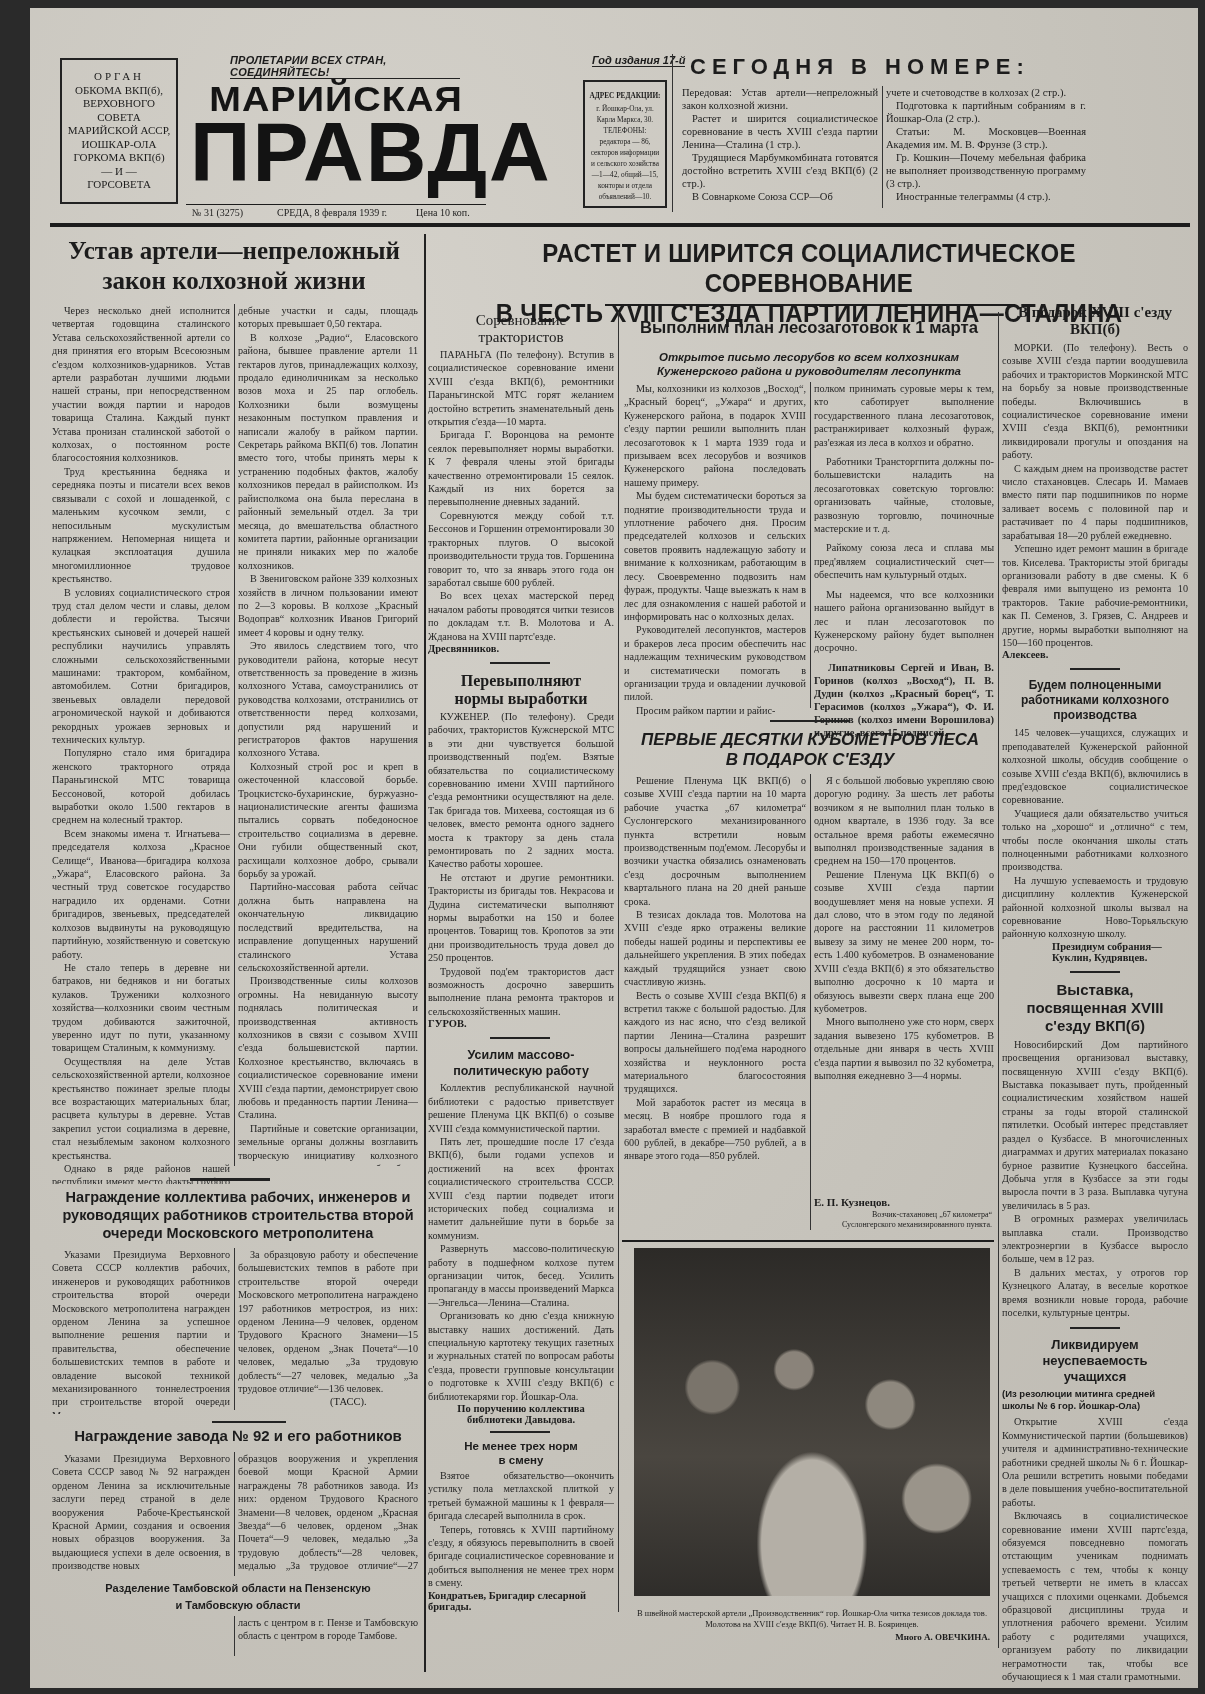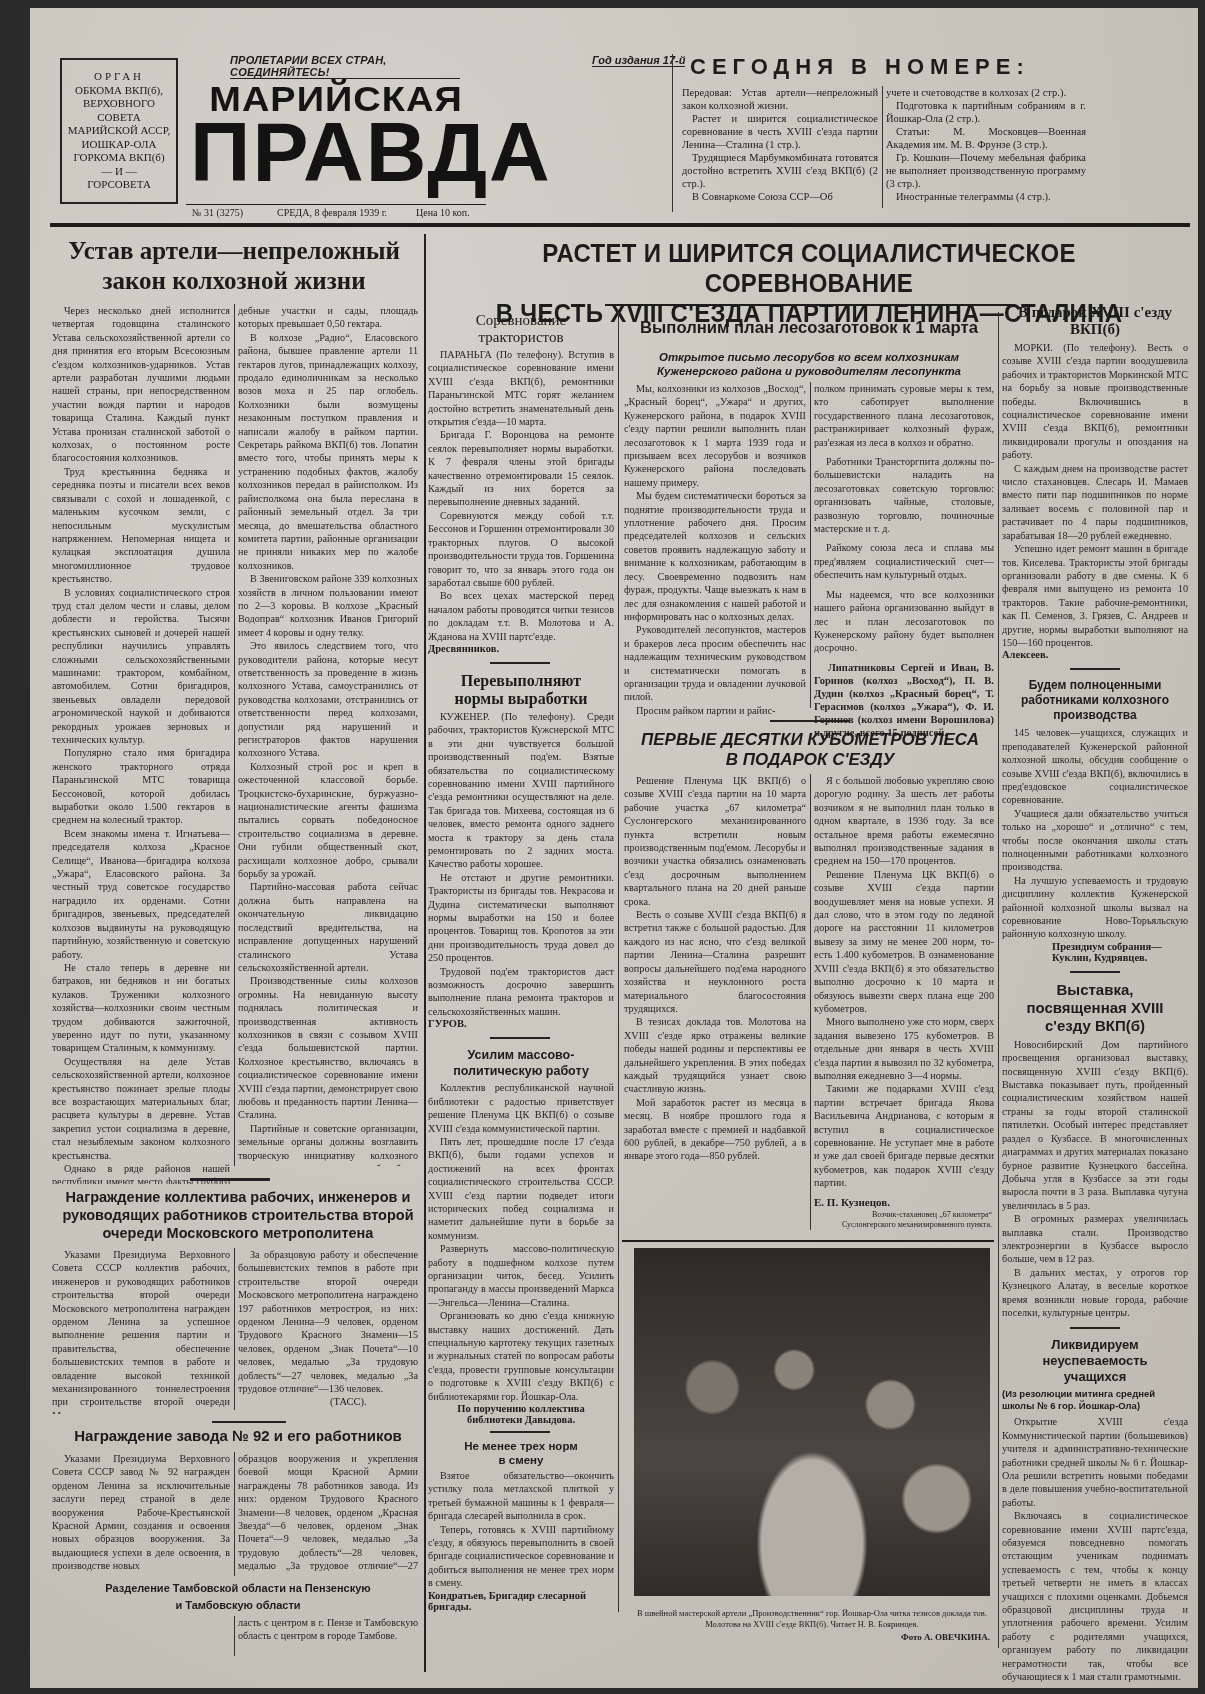--- a/index.html
+++ b/index.html
@@ -41,20 +41,24 @@
   <div class="abs" style="left:156px;top:70px;width:300px;text-align:center;font-family:'Liberation Sans',sans-serif;font-weight:900;font-size:38px;letter-spacing:1px;transform:scaleY(0.9);color:#151515;">МАРИЙСКАЯ</div>
   <div class="abs" style="left:160px;top:96px;width:300px;text-align:center;font-family:'Liberation Sans',sans-serif;font-weight:900;font-size:84px;line-height:96px;letter-spacing:2px;color:#131313;">ПРАВДА</div>
 
   <div class="rule" style="left:156px;top:196px;width:300px;height:1px;"></div>
   <div class="abs" style="left:162px;top:199px;font-size:10px;font-family:'Liberation Serif',serif;">№ 31 (3275)</div>
   <div class="abs" style="left:247px;top:199px;font-size:10px;font-family:'Liberation Serif',serif;">СРЕДА, 8 февраля 1939 г.</div>
   <div class="abs" style="left:386px;top:199px;font-size:10px;font-family:'Liberation Serif',serif;">Цена 10 коп.</div>
 
   <div class="abs" style="left:562px;top:46px;font-size:11px;font-style:italic;font-weight:bold;font-family:'Liberation Sans',sans-serif;border-bottom:1px solid #222;">Год издания 17-й</div>
 
+  <div class="abs box" style="left:553px;top:72px;width:84px;height:128px;padding:8px 3px;font-size:7.3px;line-height:11px;font-family:'Liberation Serif',serif;text-align:center;">
+    <div style="font-weight:bold;margin-bottom:2px;">АДРЕС РЕДАКЦИИ:</div>
+    <div>г. Йошкар-Ола, ул. Карла Маркса, 30. ТЕЛЕФОНЫ: редактора — 86, секторов информации и сельского хозяйства—1—42, общий—15, конторы и отдела объявлений—10.</div>
+  </div>
 
   <div class="vrule" style="left:642px;top:46px;height:158px;"></div>
 
   <div class="abs" style="left:660px;top:46px;width:500px;font-family:'Liberation Sans',sans-serif;font-weight:bold;font-size:22px;letter-spacing:6px;">СЕГОДНЯ В НОМЕРЕ:</div>
 
   <div class="abs" style="left:652px;top:78px;width:196px;font-family:'Liberation Serif',serif;font-size:10.5px;line-height:13px;text-align:justify;">
     <div style="text-indent:0;">Передовая: Устав артели—непреложный закон колхозной жизни.</div>
     <div style="text-indent:10px;">Растет и ширится социалистическое соревнование в честь XVIII с'езда партии Ленина—Сталина (1 стр.).</div>
     <div style="text-indent:10px;">Трудящиеся Марбумкомбината готовятся достойно встретить XVIII с'езд ВКП(б) (2 стр.).</div>
     <div style="text-indent:10px;">В Совнаркоме Союза ССР—Об</div>
@@ -196,39 +200,38 @@
   </div>
 
   <div class="ornament" style="left:740px;top:712px;width:80px;height:2px;"></div>
 
   <div class="abs hdl" style="left:594px;top:722px;width:372px;font-style:italic;font-size:17px;line-height:20px;">
     <div>ПЕРВЫЕ ДЕСЯТКИ КУБОМЕТРОВ ЛЕСА</div>
     <div>В ПОДАРОК С'ЕЗДУ</div>
   </div>
   <div class="abs txt" style="left:594px;top:766px;width:182px;height:458px;overflow:hidden;">
     <p>Решение Пленума ЦК ВКП(б) о созыве XVIII с'езда партии на 10 марта рабочие участка „67 километра“ Суслонгерского механизированного пункта встретили новым производственным под'емом. Лесорубы и возчики участка обязались ознаменовать с'езд досрочным выполнением квартального плана на 20 дней раньше срока.</p>
+    <p>В тезисах доклада тов. Молотова на XVIII с'езде ярко отражены великие победы нашей родины и перспективы ее дальнейшего укрепления. В этих победах каждый трудящийся узнает свою счастливую жизнь.</p>
     <p>Весть о созыве XVIII с'езда ВКП(б) я встретил также с большой радостью. Для каждого из нас ясно, что с'езд великой партии Ленина—Сталина разрешит вопросы дальнейшего под'ема народного хозяйства и неуклонного роста материального благосостояния трудящихся.</p>
-    <p>В тезисах доклада тов. Молотова на XVIII с'езде ярко отражены великие победы нашей родины и перспективы ее дальнейшего укрепления. В этих победах каждый трудящийся узнает свою счастливую жизнь.</p>
     <p>Мой заработок растет из месяца в месяц. В ноябре прошлого года я заработал вместе с премией и надбавкой 600 рублей, в декабре—750 рублей, а в январе этого года—850 рублей.</p>
   </div>
   <div class="vrule" style="left:780px;top:766px;height:456px;"></div>
   <div class="abs txt" style="left:784px;top:766px;width:180px;height:420px;overflow:hidden;">
     <p>Я с большой любовью укрепляю свою дорогую родину. За шесть лет работы возчиком я не выполнил план только в одном квартале, в 1936 году. За все остальное время работы ежемесячно выполнял производственные задания в среднем на 150—170 процентов.</p>
     <p>Решение Пленума ЦК ВКП(б) о созыве XVIII с'езда партии воодушевляет меня на новые успехи. Я дал слово, что в этом году по ледяной дороге на расстоянии 11 километров вывезу за зиму не менее 200 норм, то-есть 1.400 кубометров. В ознаменование XVIII с'езда ВКП(б) я это обязательство выполню досрочно к 10 марта и обязуюсь вывезти сверх плана еще 200 кубометров.</p>
     <p>Много выполнено уже сто норм, сверх задания вывезено 175 кубометров. В отдельные дни января в честь XVIII с'езда партии я вывозил по 32 кубометра, выполняя ежедневно 3—4 нормы.</p>
-    <p>Такими же подарками XVIII с'езд партии встречает бригада Якова Васильевича Андрианова, с которым я вступил в социалистическое соревнование. Не уступает мне в работе и уже дал своей бригаде первые десятки кубометров, как подарок XVIII с'езду партии.</p>
   </div>
   <div class="abs sig" style="left:784px;top:1188px;width:178px;font-size:11px;">Е. П. Кузнецов.</div>
   <div class="abs small" style="left:800px;top:1202px;width:162px;text-align:right;font-size:8px;line-height:10px;">Возчик-стахановец „67 километра“ Суслонгерского механизированного пункта.</div>
 
   <div class="rule" style="left:592px;top:1232px;width:372px;height:2px;"></div>
 
   <div class="abs photo" style="left:604px;top:1240px;width:356px;height:348px;"></div>
   <div class="abs small" style="left:604px;top:1600px;width:356px;font-size:8.5px;line-height:11px;text-align:center;">В швейной мастерской артели „Производственник“ гор. Йошкар-Ола читка тезисов доклада тов. Молотова на XVIII с'езде ВКП(б). Читает Н. В. Бояринцев.</div>
-  <div class="abs" style="left:820px;top:1624px;width:140px;text-align:right;font-family:'Liberation Serif',serif;font-size:9px;font-weight:bold;">Фото А. ОВЕЧКИНА.</div>
+  <div class="abs" style="left:820px;top:1624px;width:140px;text-align:right;font-family:'Liberation Serif',serif;font-size:9px;font-weight:bold;">Много А. ОВЕЧКИНА.</div>
 
   <div class="vrule" style="left:968px;top:304px;height:1336px;"></div>
 
   <div class="abs" style="left:972px;top:296px;width:186px;">
     <div class="hdl" style="font-family:'Liberation Serif',serif;font-size:15px;line-height:17px;">В подарок XVIII с'езду ВКП(б)</div>
     <div class="txt" style="margin-top:3px;">
       <p>МОРКИ. (По телефону). Весть о созыве XVIII с'езда партии воодушевила рабочих и трактористов Моркинской МТС на борьбу за новые производственные победы. Включившись в социалистическое соревнование имени XVIII с'езда ВКП(б), ремонтники ликвидировали прогулы и опоздания на работу.</p>
       <p>С каждым днем на производстве растет число стахановцев. Слесарь И. Мамаев вместо пяти пар подшипников по норме заливает восемь с половиной пар и растачивает по 4 пары подшипников, зарабатывая 18—20 рублей ежедневно.</p>
       <p>Успешно идет ремонт машин в бригаде тов. Киселева. Трактористы этой бригады организовали работу в две смены. К 6 февраля ими выпущено из ремонта 10 тракторов. Такие рабочие-ремонтники, как П. Семенов, З. Грязев, С. Андреев и другие, нормы выработки выполняют на 150—160 процентов.</p>
     </div>

